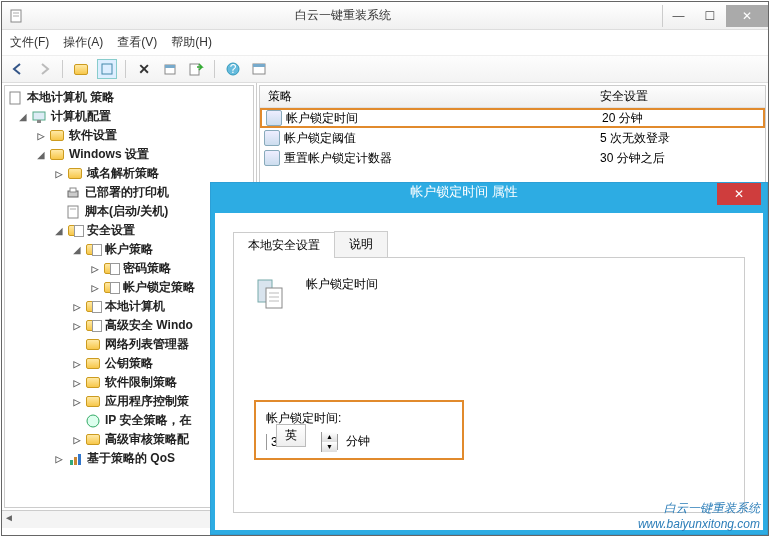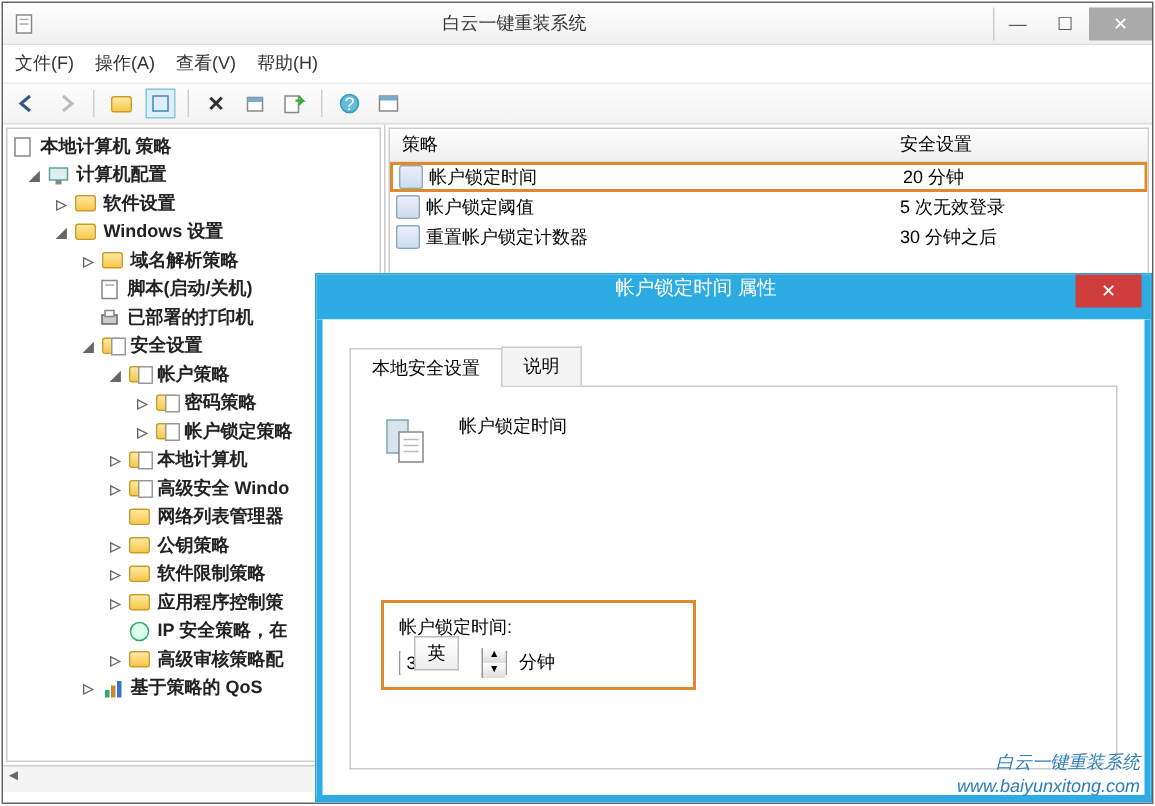--- a/index.html
+++ b/index.html
@@ -187,35 +187,35 @@
               <span class="expand">▷</span>
               <span class="node-icon">
                 <div class="folder-yellow"></div>
               </span>
               <span class="node-label">域名解析策略</span>
             </div>
           <div class="tree-row">
               <span class="indent" style="width:58px"></span>
               <span class="node-icon">
                 <svg width="16" height="16">
+                  <rect x="3" y="6" width="10" height="6" fill="#ccc" stroke="#666"></rect>
+                  <rect x="5" y="3" width="6" height="4" fill="#fff" stroke="#888"></rect>
+                </svg>
+              </span>
+              <span class="node-label">已部署的打印机</span>
+            </div>
+          <div class="tree-row">
+              <span class="indent" style="width:58px"></span>
+              <span class="node-icon">
+                <svg width="16" height="16">
                   <rect x="3" y="2" width="10" height="12" fill="#fff" stroke="#888"></rect>
                   <line x1="5" y1="5" x2="11" y2="5" stroke="#aaa"></line>
                 </svg>
               </span>
               <span class="node-label">脚本(启动/关机)</span>
-            </div>
-          <div class="tree-row">
-              <span class="indent" style="width:58px"></span>
-              <span class="node-icon">
-                <svg width="16" height="16">
-                  <rect x="3" y="6" width="10" height="6" fill="#ccc" stroke="#666"></rect>
-                  <rect x="5" y="3" width="6" height="4" fill="#fff" stroke="#888"></rect>
-                </svg>
-              </span>
-              <span class="node-label">已部署的打印机</span>
             </div>
           <div class="tree-row">
               <span class="indent" style="width:46px"></span>
               <span class="expand">◢</span>
               <span class="node-icon">
                 <div class="folder-yellow folder-page"></div>
               </span>
               <span class="node-label">安全设置</span>
             </div>
           <div class="tree-row">

